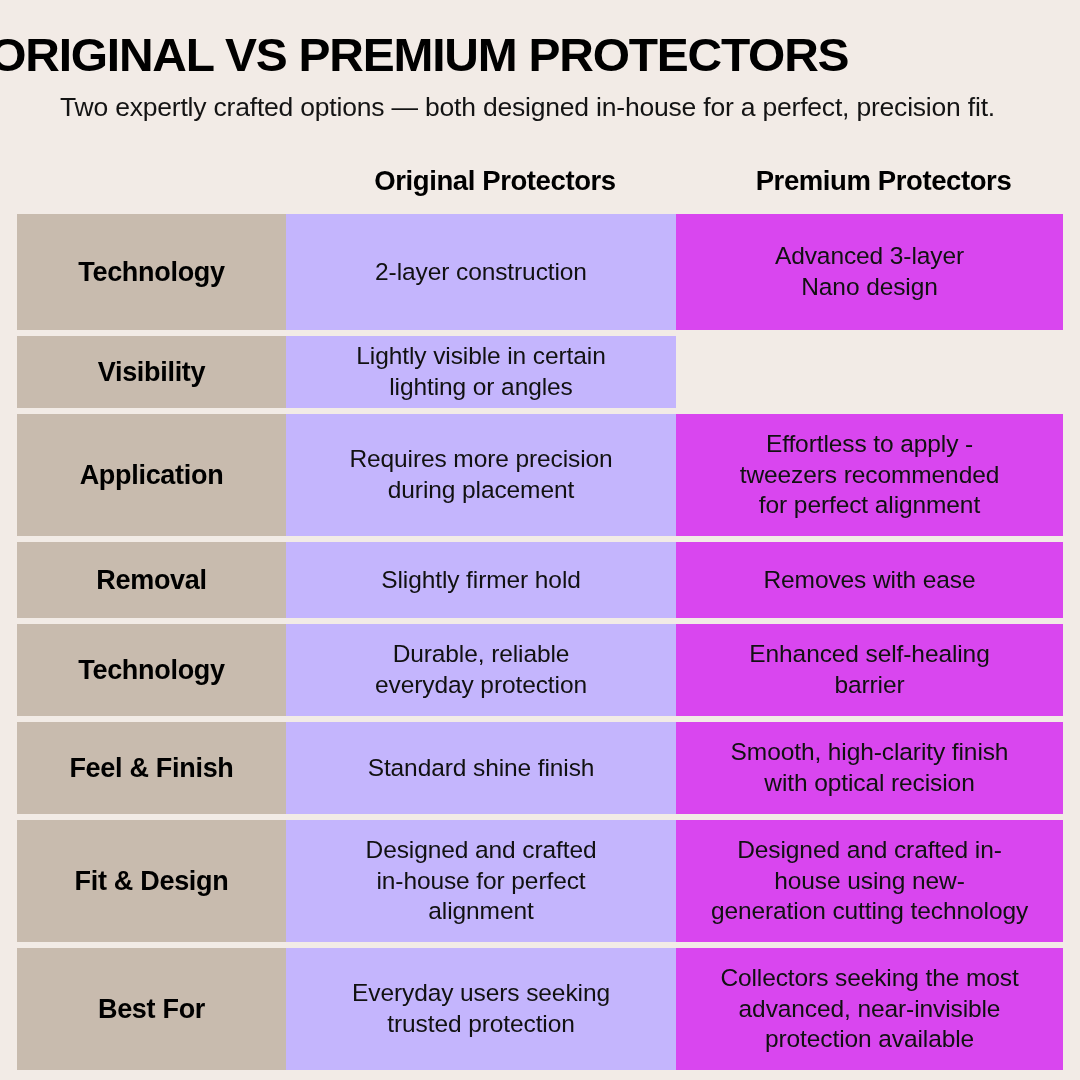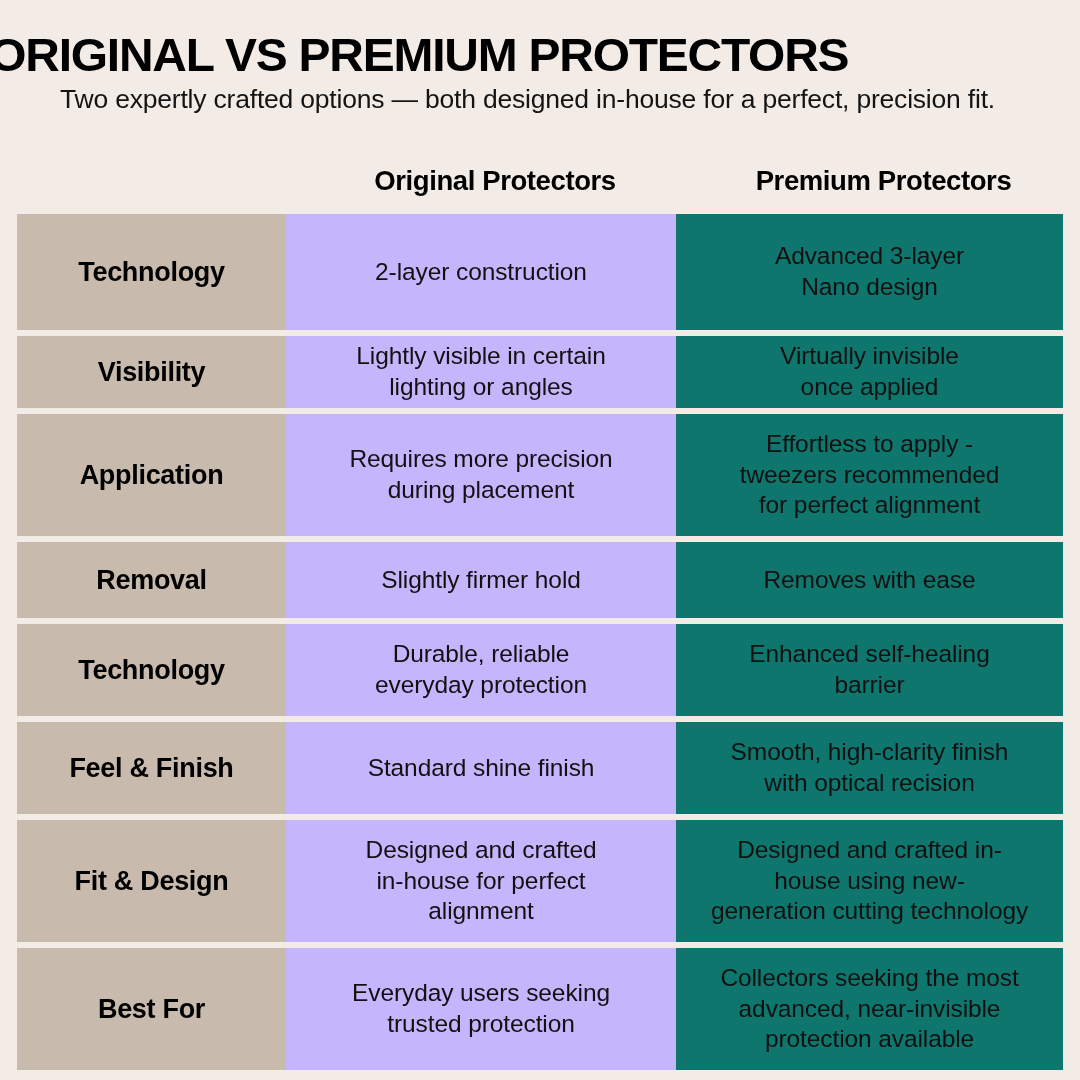--- a/index.html
+++ b/index.html
@@ -39,21 +39,21 @@
     transform: scaleX(1.02);
     white-space: nowrap;
   }
 
   .subtitle {
     font-family: "Liberation Sans", sans-serif;
     font-weight: 400;
     font-size: 26.5px;
     color: #141414;
     line-height: 1.25;
-    margin: 4px auto 0 auto;
+    margin: 12px auto 0 auto;
     max-width: 960px;
     letter-spacing: -0.2px;
   }
 
   
   .col-headers {
     position: absolute;
     left: 31px;
     right: 17px;
     top: 167px;
@@ -114,21 +114,21 @@
     background: #c4b5fd;
     font-size: 24.5px;
     font-weight: 400;
     color: #111111;
     line-height: 1.26;
     letter-spacing: -0.1px;
   }
 
   .cell.premium {
     flex: 0 0 387px;
-    background: #0f766e;
+    background: #d946ef;
     font-size: 24.5px;
     font-weight: 400;
     color: #111111;
     line-height: 1.26;
     letter-spacing: -0.1px;
   }
 
   .cell .txt {
     display: block;
     white-space: pre-line;
@@ -164,24 +164,20 @@
         </div>
       </div>
       <div class="row" style="height: 72px;">
         <div class="cell feature">
           <span class="txt">Visibility</span>
         </div>
         <div class="cell original">
           <span class="txt">Lightly visible in certain
 lighting or angles</span>
         </div>
-        <div class="cell premium">
-          <span class="txt">Virtually invisible
-once applied</span>
-        </div>
       </div>
       <div class="row" style="height: 122px;">
         <div class="cell feature">
           <span class="txt">Application</span>
         </div>
         <div class="cell original">
           <span class="txt">Requires more precision
 during placement</span>
         </div>
         <div class="cell premium">

